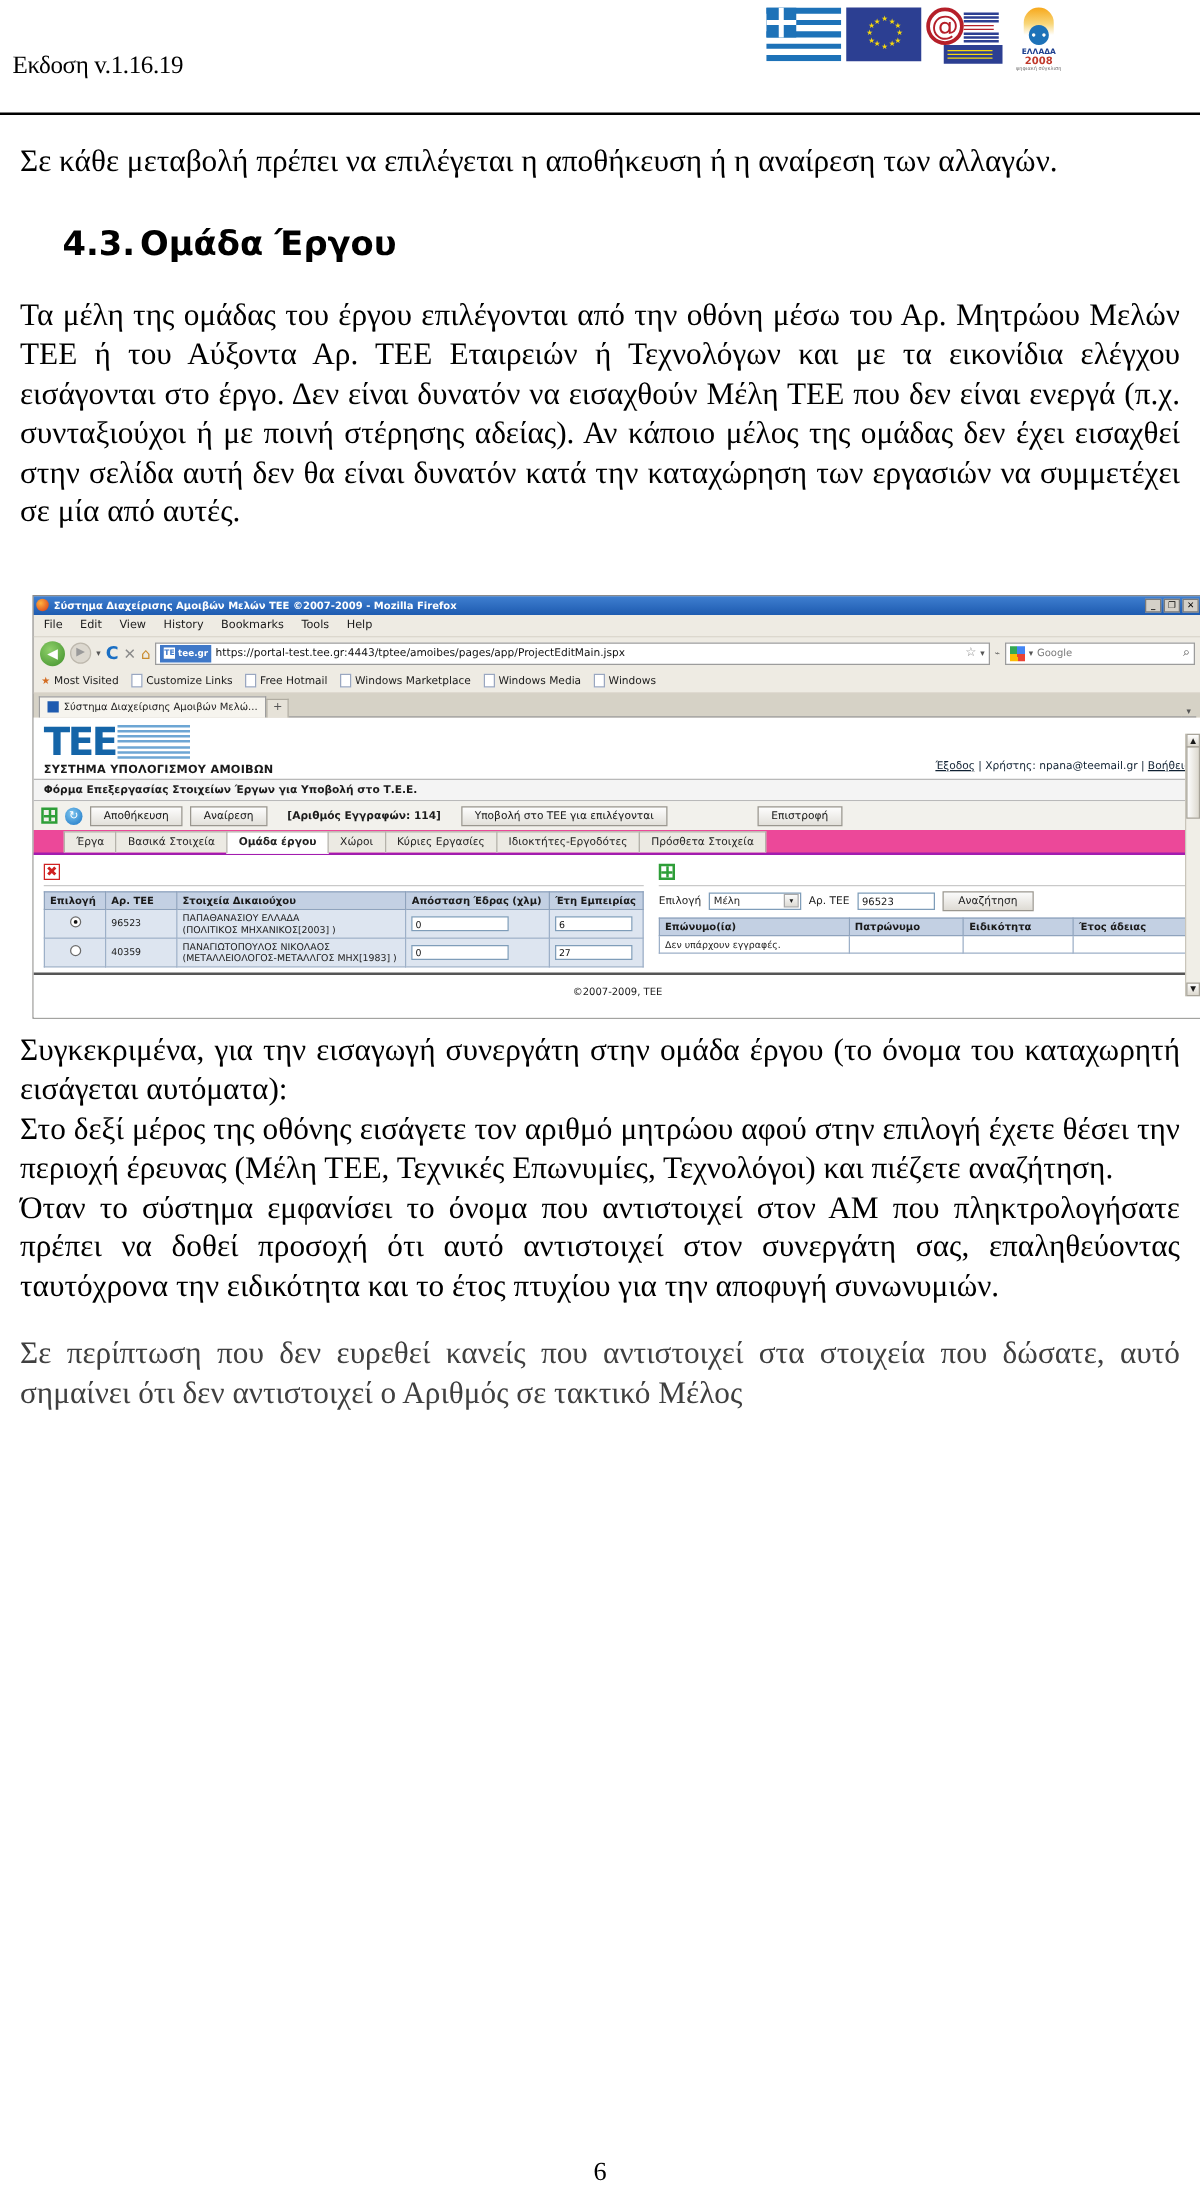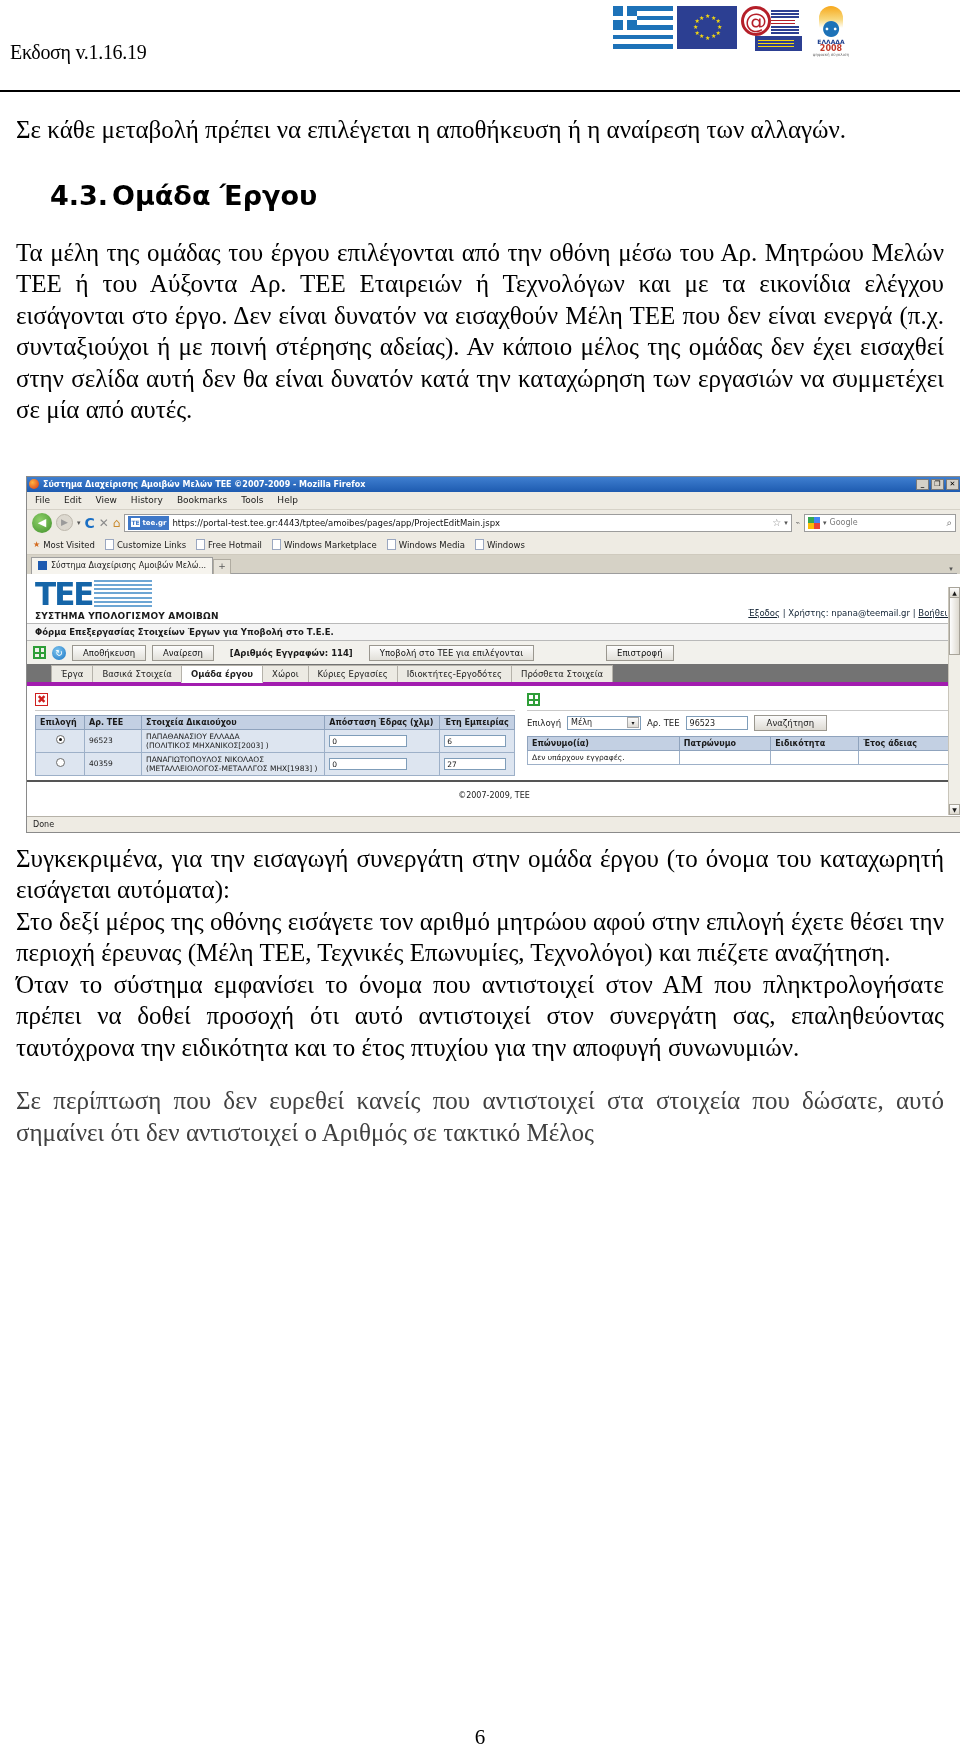--- a/index.html
+++ b/index.html
@@ -459,22 +459,22 @@
     color: #111;
     white-space: nowrap;
   }
   .rec-count {
     font-size: 8.5px; font-weight: bold;
     padding: 0 10px; white-space: nowrap;
   }
   .app-tabs {
     display: flex; align-items: flex-end;
     padding: 0 6px;
-    background: #737373;
-    border-bottom: 4px solid #a21caf;
+    background: #ec4899;
+    border-bottom: 2px solid #a21caf;
   }
   .app-tab {
     font-size: 8.5px;
     padding: 3px 9px 3px 9px;
     border: 1px solid #b5b2aa;
     border-bottom: none;
     background: #eceae3;
     color: #222;
     white-space: nowrap;
     margin-right: -1px;
@@ -941,23 +941,20 @@
               </tr>
             </tbody>
           </table>
         </div>
 
       </div>
 
       <div class="app-footer">©2007-2009, ΤΕΕ</div>
     </div>
 
-    <div class="ss-statusbar">
-      <span>Done</span>
-    </div>
 
     <div class="ss-scroll-v">
       <span class="arr up">▲</span>
       <span class="thumb"></span>
       <span class="arr dn">▼</span>
     </div>
   </div>
 
   <p class="para">Συγκεκριμένα, για την εισαγωγή συνεργάτη στην ομάδα έργου (το όνομα του καταχωρητή εισάγεται αυτόματα):</p>
   <p class="para">Στο δεξί μέρος της οθόνης εισάγετε τον αριθμό μητρώου αφού στην επιλογή έχετε θέσει την περιοχή έρευνας (Μέλη ΤΕΕ, Τεχνικές Επωνυμίες, Τεχνολόγοι) και πιέζετε αναζήτηση.</p>

